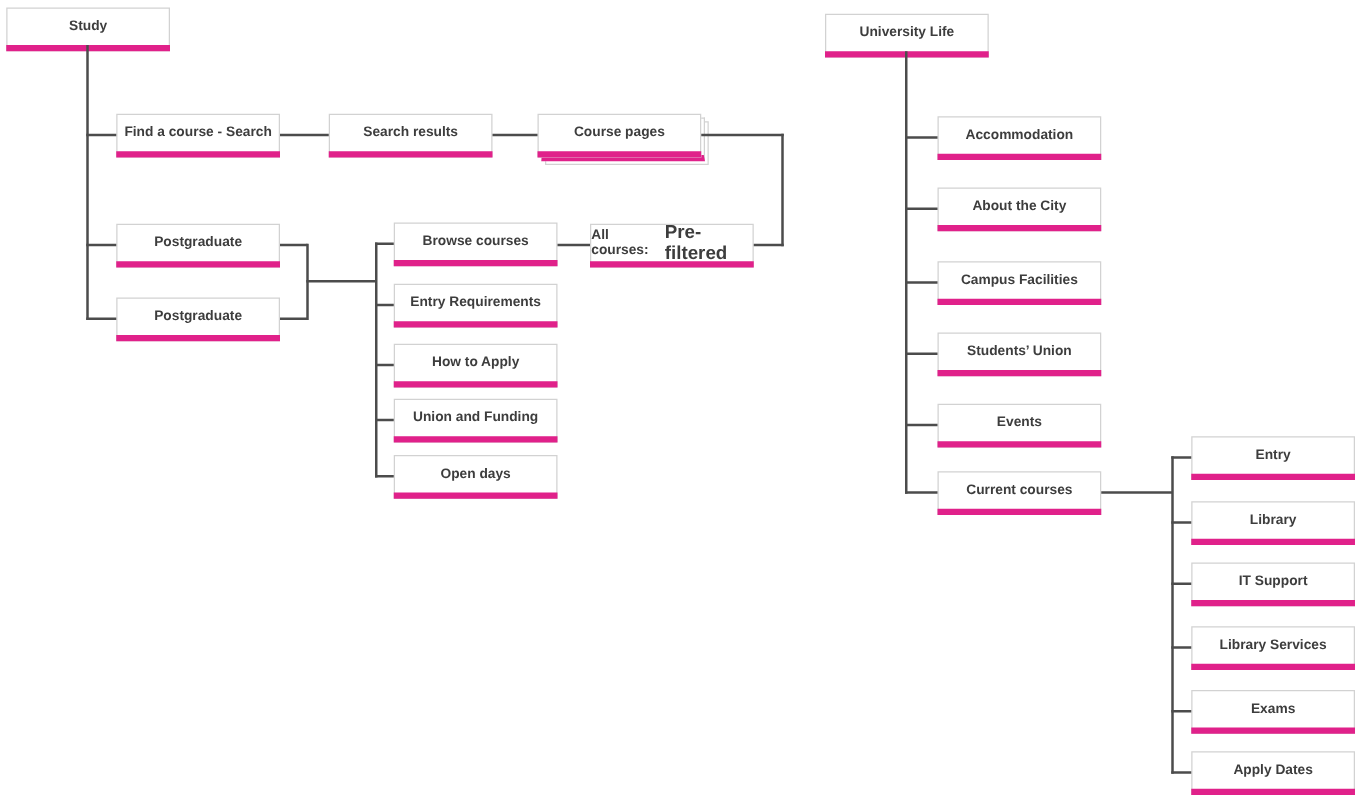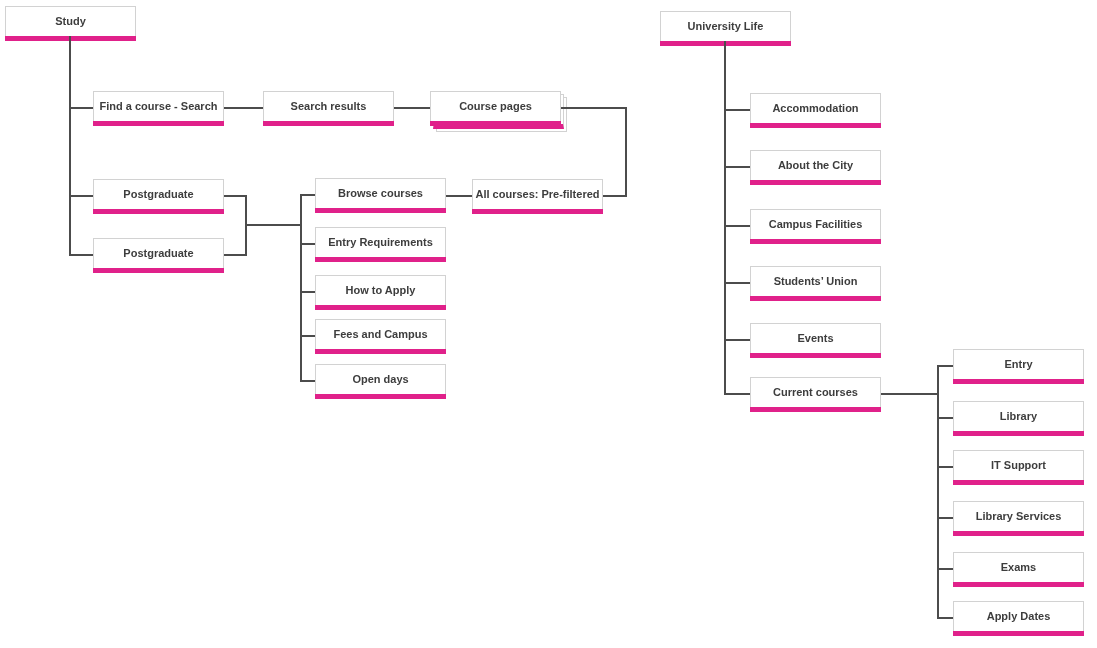--- a/index.html
+++ b/index.html
@@ -13,21 +13,21 @@
     border:1px solid var(--border);
     display:flex; align-items:center; justify-content:center;
     padding-bottom:5px;
     font-weight:bold; font-size:11px; color:var(--text);
     z-index:2;
   }
   .node .bar {
     position:absolute; left:-1px; right:-1px; bottom:-1px; height:5px;
     background:var(--accent);
   }
-  .node .sub { font-size:11px; margin-left:3px; }
+  .node .sub { font-size:15px; margin-left:3px; }
   .stack { position:absolute; width:131px; height:35px; z-index:2; }
   .ghost {
     position:absolute; width:131px; height:35px; background:#fff;
     border:1px solid var(--border);
   }
   .ghost.g2 { left:6px; top:6px; }
   .ghost.g1 { left:3px; top:3px; border-bottom:5px solid var(--accent); }
   .stack .node { left:0; top:0; }
   .hline, .vline { position:absolute; background:var(--line); z-index:3; }
   .hline { height:2px; }
@@ -81,21 +81,21 @@
     <span>Entry Requirements</span>
     <div class="bar"></div>
   </div>
 
   <div class="node" style="left:315px;top:275px">
     <span>How to Apply</span>
     <div class="bar"></div>
   </div>
 
   <div class="node" style="left:315px;top:319px">
-    <span>Fees and Campus</span>
+    <span>Union and Funding</span>
     <div class="bar"></div>
   </div>
 
   <div class="node" style="left:315px;top:364px">
     <span>Open days</span>
     <div class="bar"></div>
   </div>
 
   <div class="node" style="left:472px;top:179px">
     <span>All courses:</span>

